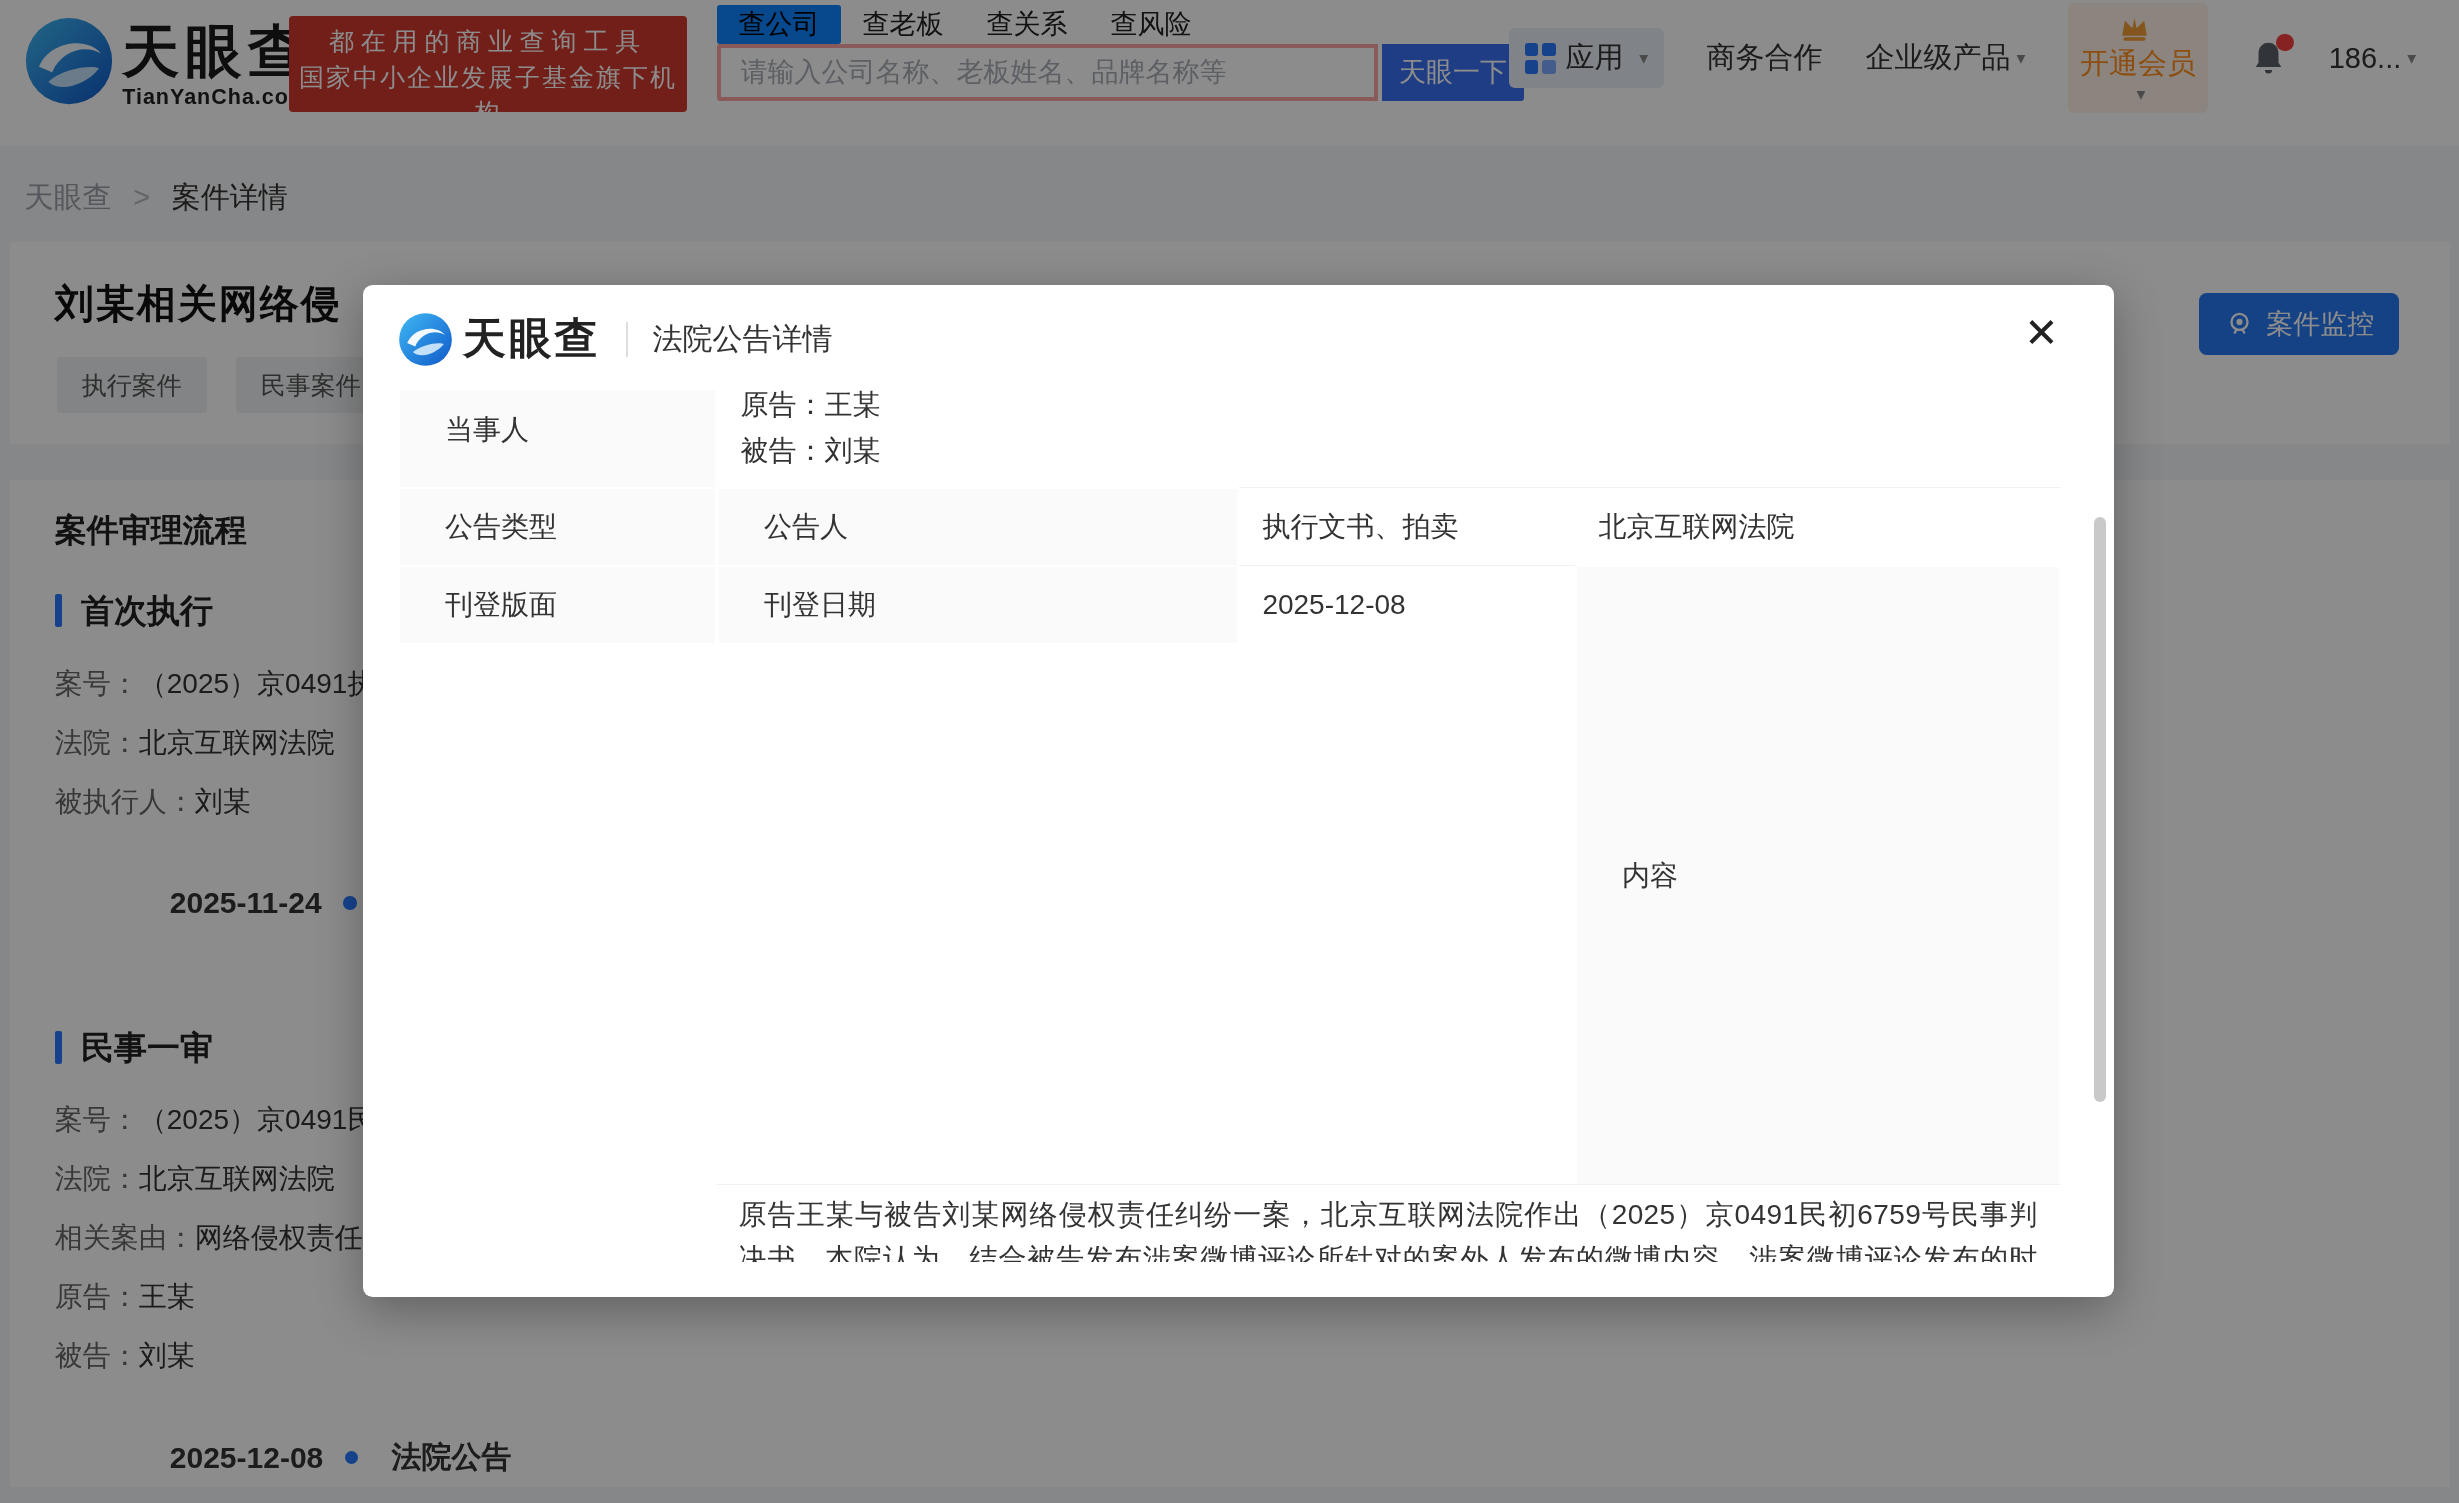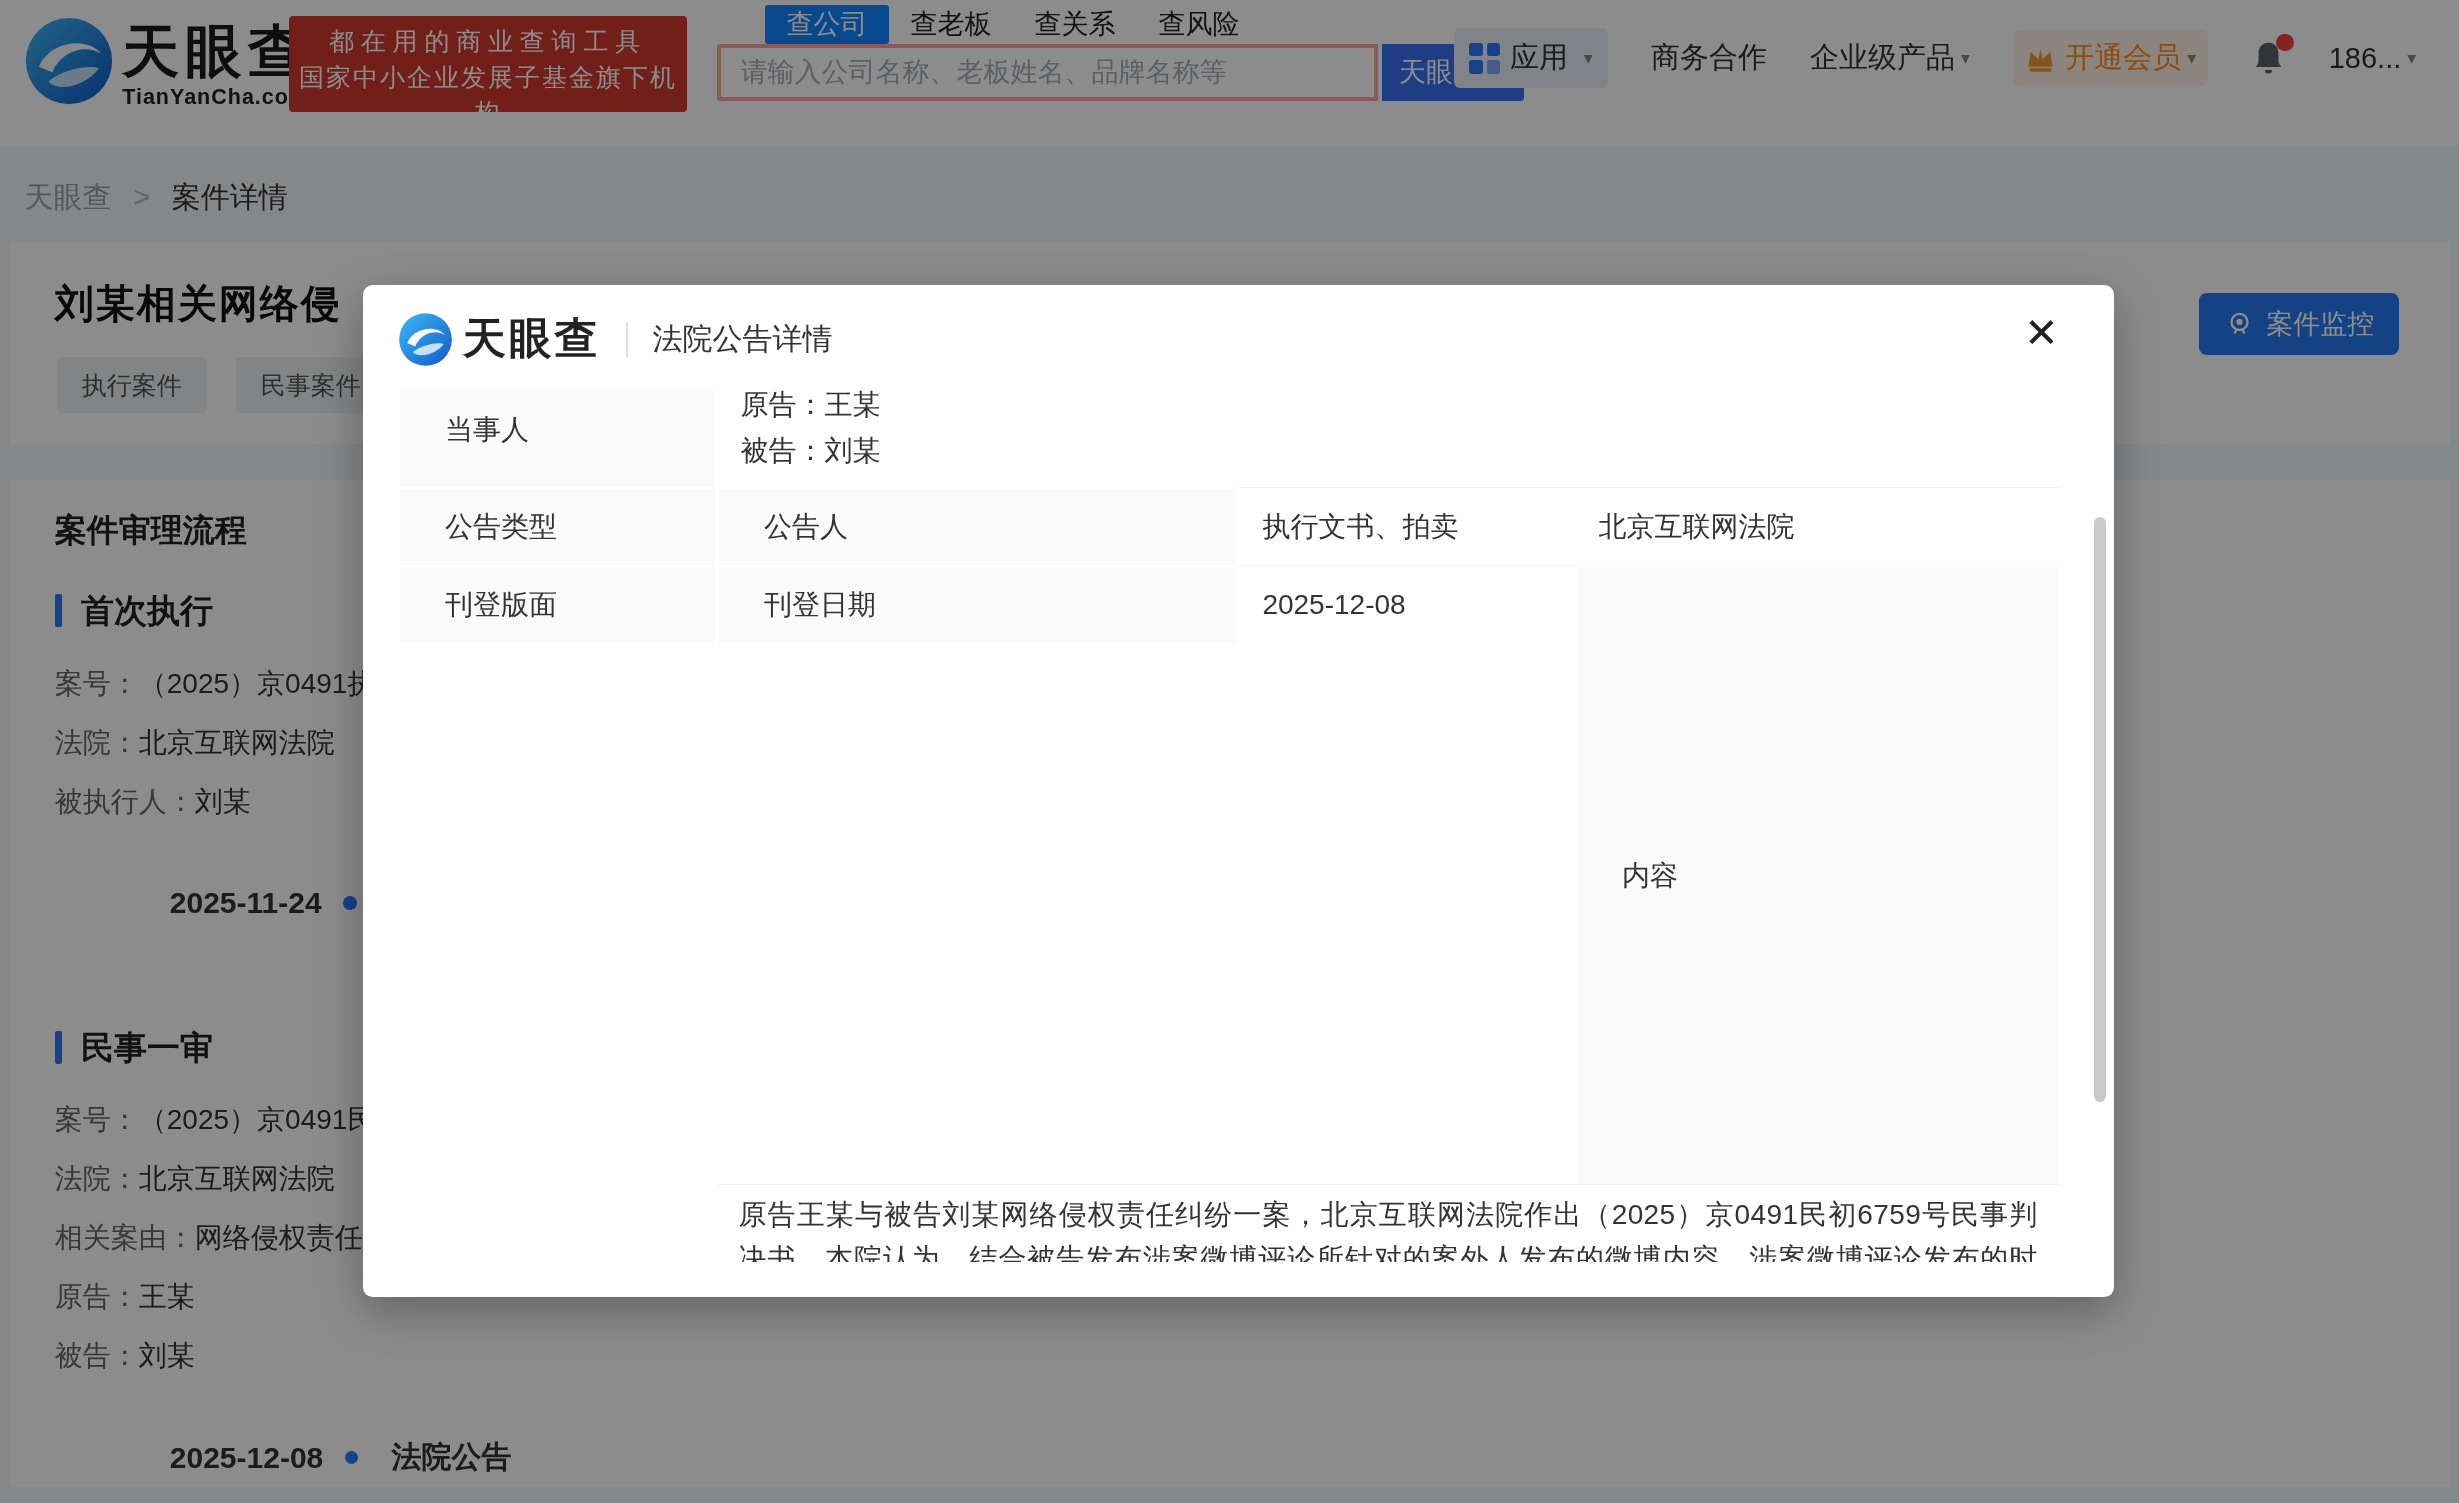--- a/index.html
+++ b/index.html
@@ -15,37 +15,37 @@
   .brand-cn { font-size:57px; font-weight:bold; color:#1a1a1a; letter-spacing:5.9px; line-height:60px; }
   .brand-en { font-size:21.5px; font-weight:bold; color:#222; letter-spacing:1px; margin-top:3.9px; }
   .promo { position:absolute; left:289px; top:15.6px; width:398px; height:96px; background:#d03a2f; border-radius:3.9px;
            color:#fff; text-align:center; padding-top:7.8px; }
   .promo-line1 { font-size:25px; letter-spacing:6.8px; line-height:37px; }
   .promo-line2 { font-size:25px; letter-spacing:2px; line-height:35px; }
 
   .search-area { position:absolute; left:717px; top:4.9px; }
   .tabs { display:flex; height:39px; align-items:center; }
   .tab { padding:0 21.5px; line-height:39px; font-size:27px; color:#222; cursor:pointer; }
-  .tab.active { background:#0d85ff; color:#ffffff; border-radius:2.9px;margin-left:48px; }
+  .tab.active { background:#0d85ff; color:#000000; border-radius:2.9px; }
   .search-row { display:flex; margin-top:0; }
   .search-input { width:661px; height:57px; border:4px solid #fca5a5; border-radius:2.9px 0 0 2.9px; font-size:27px;
                   padding:0 19.5px; color:#333; outline:none; background:#fff; font-family:inherit; }
   .search-input::placeholder { color:#a8adb5; }
   .search-btn { width:142px; height:57px; background:#3a6ff0; color:#fff; font-size:27px; border:none;
                 border-radius:0 2.9px 2.9px 0; margin-left:3.9px; cursor:pointer; font-family:inherit; }
 
   .top-nav { position:absolute; right:44px; top:27px; height:62px; display:flex; align-items:center; gap:43px;
              font-size:29px; color:#333; }
   .apps-chip { background:#e9eef6; border-radius:5.9px; padding:9.8px 15.6px; display:flex; align-items:center; gap:9.8px; cursor:pointer; }
   .grid-icon { width:31px; height:31px; display:grid; grid-template-columns:13.7px 13.7px; grid-template-rows:13.7px 13.7px; gap:3.9px; }
   .grid-icon span { background:#2878ff; border-radius:2.9px; }
   .grid-icon span:nth-child(4) { background:#7aa8ff; }
   .caret { font-size:17.6px; color:#888; margin-left:5.9px; }
   .nav-item { display:flex; align-items:center; cursor:pointer; }
-  .vip { color:#ff8c1a; background:rgba(255,140,26,0.10); border-radius:5.9px; padding:7.8px 11.7px; }
+  .vip { color:#ff8c1a; background:rgba(255,140,26,0.10); border-radius:5.9px; padding:7.8px 11.7px;flex-direction:column; }
   .vip svg { width:33px; height:33px; margin-right:7.8px; }
   .bell-wrap { position:relative; cursor:pointer; }
   .bell-wrap svg { width:35px; height:37px; display:block; }
   .bell-dot { position:absolute; top:-5.9px; right:-7.8px; width:17.6px; height:17.6px; border-radius:50%; background:#f53f3f; }
 
   
   .breadcrumb { position:absolute; top:178px; left:24.4px; font-size:29px; color:#9aa0a8; }
   .breadcrumb .home { color:#9aa0a8; cursor:pointer; }
   .breadcrumb .sep { margin:0 13.7px; color:#b3b8bf; }
   .breadcrumb .current { color:#333; }

